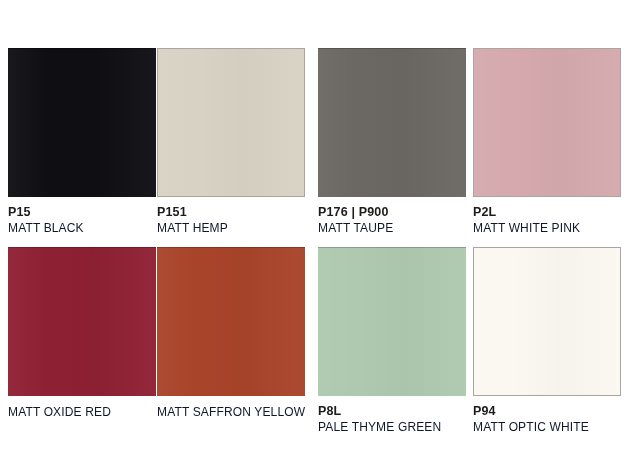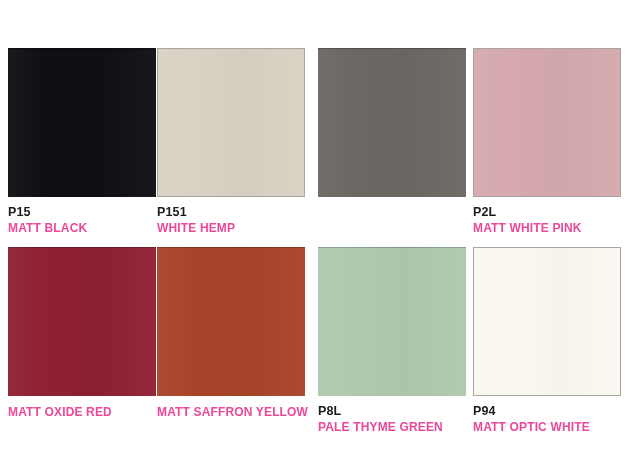--- a/index.html
+++ b/index.html
@@ -96,22 +96,22 @@
     font-size: 12.5px;
     font-weight: bold;
     color: #1b1b1b;
     letter-spacing: 0.15px;
     line-height: 15px;
     white-space: nowrap;
   }
 
   .swatch-name {
     font-size: 12px;
-    font-weight: bold;
-    color: #ec4899;
+    font-weight: normal;
+    color: #0f172a;
     letter-spacing: 0.15px;
     line-height: 15px;
     white-space: nowrap;
     margin-top: 1px;
   }
 </style>
 </head>
 <body>
 
 <div id="swatch-chart">
@@ -126,28 +126,32 @@
         <div class="swatch-name">MATT BLACK</div>
       </div>
     </div>
 
     <div class="swatch-cell col-1 row-0">
       <div class="swatch-chip bordered" style="background-color: rgb(216, 210, 196);">
         <span class="sheen"></span>
       </div>
       <div class="swatch-labels">
         <div class="swatch-code">P151</div>
-        <div class="swatch-name">WHITE HEMP</div>
+        <div class="swatch-name">MATT HEMP</div>
       </div>
     </div>
 
     <div class="swatch-cell col-2 row-0">
       <div class="swatch-chip edge-top" style="background-color: rgb(107, 103, 98);">
         <span class="sheen"></span>
       </div>
+      <div class="swatch-labels">
+        <div class="swatch-code">P176 | P900</div>
+        <div class="swatch-name">MATT TAUPE</div>
+      </div>
     </div>
 
     <div class="swatch-cell col-3 row-0">
       <div class="swatch-chip bordered" style="background-color: rgb(213, 169, 174);">
         <span class="sheen"></span>
       </div>
       <div class="swatch-labels">
         <div class="swatch-code">P2L</div>
         <div class="swatch-name">MATT WHITE PINK</div>
       </div>

